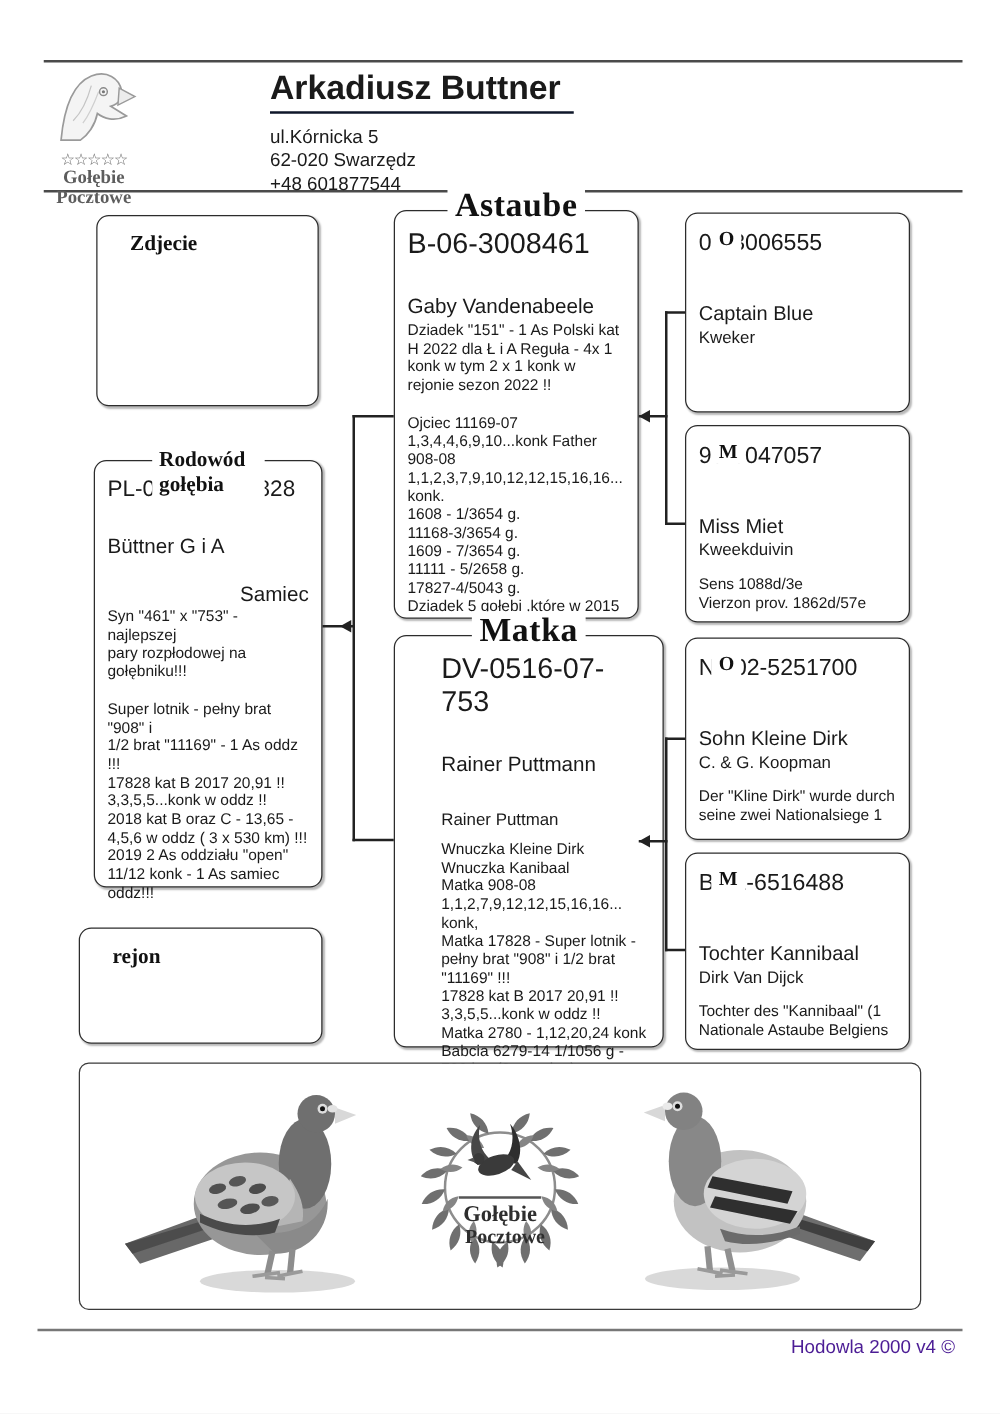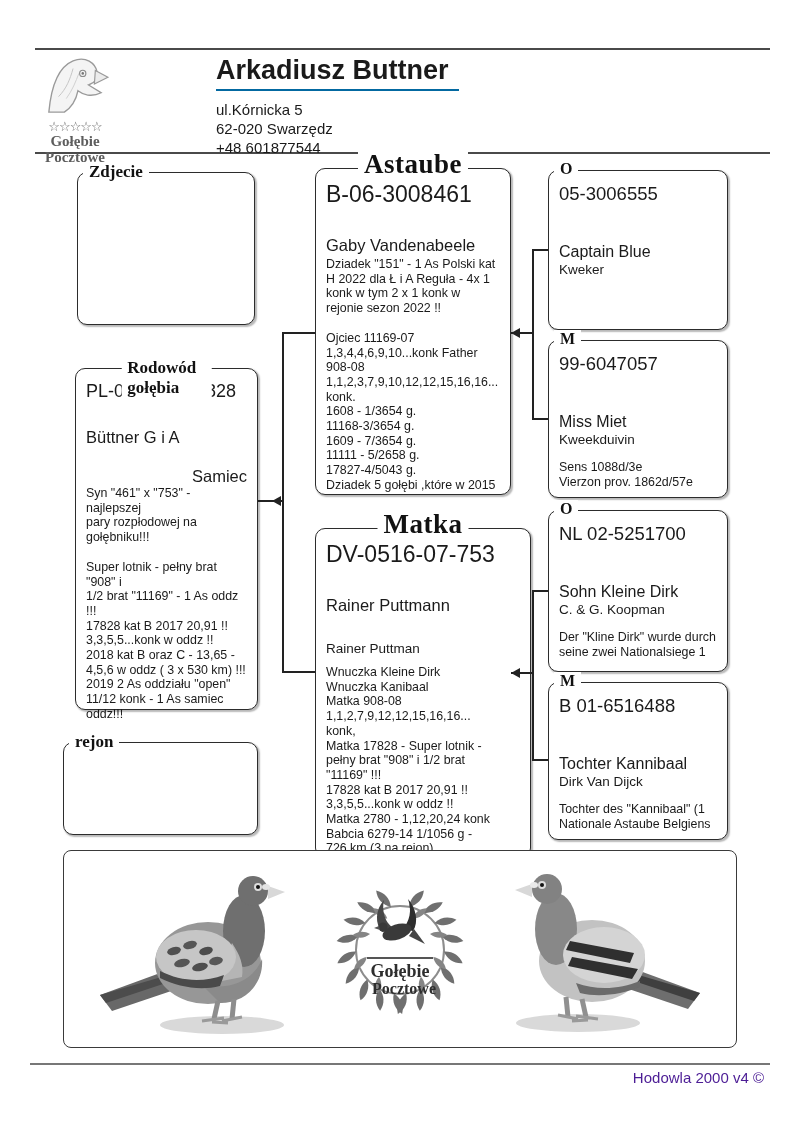--- a/index.html
+++ b/index.html
@@ -6,31 +6,31 @@
   body { background:#e8e8e8; font-family:"Liberation Sans", sans-serif; color:#1a1a1a; }
   #page { position:relative; width:800px; height:1131px; background:#ffffff; margin:0 auto; overflow:hidden; }
 
   .hrule { position:absolute; border-top:2px solid #4a4a4a; }
   .pre { white-space:pre-line; }
 
   
   .hdr-logo { position:absolute; left:36px; top:54px; width:78px; text-align:center; }
   .hdr-logo .stars { font-size:13px; color:#6a6a6a; letter-spacing:-1px; line-height:13px; }
   .hdr-logo .lg1 { font-family:"Liberation Serif", serif; font-weight:bold; font-size:15px; color:#5d5d5d; line-height:16px; }
-  .hdr-name { position:absolute; left:216px; top:55px; font-size:27px; font-weight:bold; border-bottom:2px solid #0369a1; padding:0 10px 3px 0; }
+  .hdr-name { position:absolute; left:216px; top:55px; font-size:27px; font-weight:bold; border-bottom:2px solid #0f172a; padding:0 10px 3px 0; }
   .hdr-addr { position:absolute; left:216px; top:100px; font-size:15px; line-height:19px; }
 
   
   .pbox { position:absolute; border:1.6px solid #2c2c2c; border-radius:10px; background:#fff;
           box-shadow:1.5px 1.5px 1.5px rgba(0,0,0,0.28); }
   .pbox .blabel { position:absolute; top:-11px; background:#fff; padding:0 6px;
           font-family:"Liberation Serif", serif; font-weight:bold; font-size:17px; color:#111; }
   .blabel.big { font-size:27px; top:-20px; left:50%; transform:translateX(-50%); letter-spacing:0.5px; }
   .blabel.center { left:50%; transform:translateX(-50%); }
-  .blabel.left { left:5px; }
+  .blabel.left { left:20px;margin-top:23px; }
 
   .ring { font-size:23px; margin:12px 10px 0; }
   .small { font-size:12.4px; line-height:14.7px; }
 
   .owner   { margin:26px 10px 0; font-size:16.5px; }
   .sex     { margin:20px 10px 0; font-size:16.5px;text-align:right; }
   .subj-note { margin:0 10px; }
   .subj-res  { margin:15px 10px 0; }
 
   .f-names { margin:27px 10px 0; font-size:16.5px; line-height:21px; }
@@ -133,21 +133,21 @@
 1,1,2,3,7,9,10,12,12,15,16,16...
 konk.
 1608 - 1/3654 g.
 11168-3/3654 g.
 1609 - 7/3654 g.
 11111 - 5/2658 g.
 17827-4/5043 g.
 Dziadek 5 gołębi ,które w 2015</div>
   </div>
 
-  <div class="pbox" style="left:315px; top:528px; width:216px; height:330px;">
+  <div class="pbox" style="left:315px; top:508px; width:216px; height:330px;padding-left:27px;">
     <span class="blabel big">Matka</span>
     <div class="ring">DV-0516-07-753</div>
     <div class="m-name">Rainer Puttmann</div>
     <div class="m-breeder">Rainer Puttman</div>
     <div class="small pre m-res">Wnuczka Kleine Dirk
 Wnuczka  Kanibaal
 Matka  908-08
 1,1,2,7,9,12,12,15,16,16...
 konk,
 Matka 17828 - Super lotnik -

